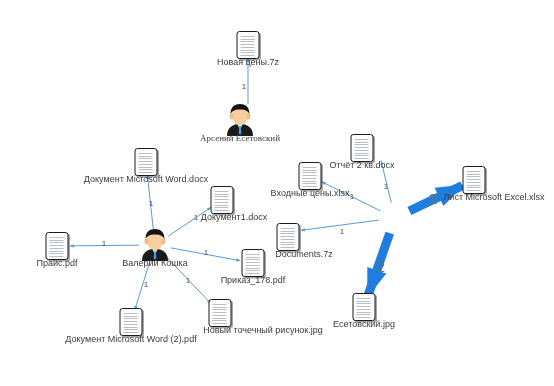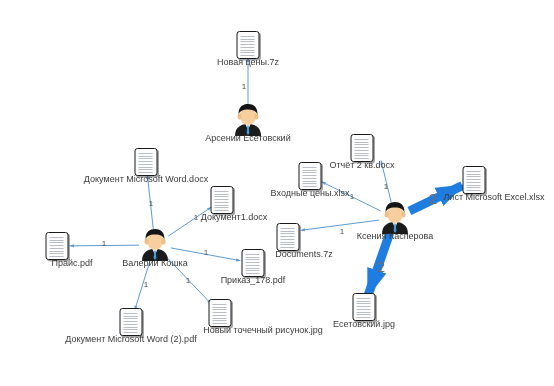--- a/index.html
+++ b/index.html
@@ -89,21 +89,21 @@
       <div class="doc-icon">
         <i style="top:4px"></i>
         <i style="top:6.7px"></i>
         <i style="top:9.4px"></i>
         <i style="top:12.100000000000001px"></i>
         <i style="top:14.8px"></i>
         <i style="top:17.5px"></i>
         <i style="top:20.200000000000003px"></i>
         <i style="top:22.900000000000002px"></i>
       </div>
-      <div class="node-label" style="margin-left:15px">Прайс.pdf</div>
+      <div class="node-label" style="margin-left:0px">Прайс.pdf</div>
     </div>
     <div class="node doc-node" style="left: 222px; top: 200px;">
       <div class="doc-icon">
         <i style="top:4px"></i>
         <i style="top:6.7px"></i>
         <i style="top:9.4px"></i>
         <i style="top:12.100000000000001px"></i>
         <i style="top:14.8px"></i>
         <i style="top:17.5px"></i>
         <i style="top:20.200000000000003px"></i>
@@ -208,21 +208,21 @@
         <i style="top:6.7px"></i>
         <i style="top:9.4px"></i>
         <i style="top:12.100000000000001px"></i>
         <i style="top:14.8px"></i>
         <i style="top:17.5px"></i>
         <i style="top:20.200000000000003px"></i>
         <i style="top:22.900000000000002px"></i>
       </div>
       <div class="node-label" style="margin-left:0px">Есетовский.jpg</div>
     </div>
-    <div class="node person-node" style="left: 248px; top: 120px;">
+    <div class="node person-node" style="left: 240px; top: 120px; font-family: Liberation Serif, serif;">
       <div class="person-icon"><svg width="34" height="34" viewBox="0 0 34 34">
           <path d="M4 33 C4 24 10 21 17 21 C24 21 30 24 30 33 Z" fill="#1b1b1b"></path>
           <path d="M14 20 L17 27 L20 20 Z" fill="#fdfdfd"></path>
           <path d="M16.3 22.5 L17.7 22.5 L18.4 30 L17 32 L15.6 30 Z" fill="#3c9ee0"></path>
           <ellipse cx="17" cy="13" rx="8.2" ry="9" fill="#f7cf9e"></ellipse>
           <ellipse cx="8.6" cy="13.4" rx="2.1" ry="3" fill="#f0bd86"></ellipse>
           <ellipse cx="25.4" cy="13.4" rx="2.1" ry="3" fill="#f0bd86"></ellipse>
           <path d="M7.6 11.5 C7.2 3.6 12 1 17 1 C22 1 26.8 3.6 26.4 11.5 C25.2 8.4 22.6 6.6 17 6.6 C11.4 6.6 8.8 8.4 7.6 11.5 Z" fill="#141414"></path>
         </svg></div>
       <div class="node-label">Арсений Есетовский</div>
@@ -232,25 +232,13 @@
           <path d="M4 33 C4 24 10 21 17 21 C24 21 30 24 30 33 Z" fill="#1b1b1b"></path>
           <path d="M14 20 L17 27 L20 20 Z" fill="#fdfdfd"></path>
           <path d="M16.3 22.5 L17.7 22.5 L18.4 30 L17 32 L15.6 30 Z" fill="#3c9ee0"></path>
           <ellipse cx="17" cy="13" rx="8.2" ry="9" fill="#f7cf9e"></ellipse>
           <ellipse cx="8.6" cy="13.4" rx="2.1" ry="3" fill="#f0bd86"></ellipse>
           <ellipse cx="25.4" cy="13.4" rx="2.1" ry="3" fill="#f0bd86"></ellipse>
           <path d="M7.6 11.5 C7.2 3.6 12 1 17 1 C22 1 26.8 3.6 26.4 11.5 C25.2 8.4 22.6 6.6 17 6.6 C11.4 6.6 8.8 8.4 7.6 11.5 Z" fill="#141414"></path>
         </svg></div>
       <div class="node-label">Валерий Кошка</div>
     </div>
-    <div class="node person-node" style="left: 395px; top: 218px;">
-      <div class="person-icon"><svg width="34" height="34" viewBox="0 0 34 34">
-          <path d="M4 33 C4 24 10 21 17 21 C24 21 30 24 30 33 Z" fill="#1b1b1b"></path>
-          <path d="M14 20 L17 27 L20 20 Z" fill="#fdfdfd"></path>
-          <path d="M16.3 22.5 L17.7 22.5 L18.4 30 L17 32 L15.6 30 Z" fill="#3c9ee0"></path>
-          <ellipse cx="17" cy="13" rx="8.2" ry="9" fill="#f7cf9e"></ellipse>
-          <ellipse cx="8.6" cy="13.4" rx="2.1" ry="3" fill="#f0bd86"></ellipse>
-          <ellipse cx="25.4" cy="13.4" rx="2.1" ry="3" fill="#f0bd86"></ellipse>
-          <path d="M7.6 11.5 C7.2 3.6 12 1 17 1 C22 1 26.8 3.6 26.4 11.5 C25.2 8.4 22.6 6.6 17 6.6 C11.4 6.6 8.8 8.4 7.6 11.5 Z" fill="#141414"></path>
-        </svg></div>
-      <div class="node-label">Ксения Касперова</div>
-    </div>
   </div>
 
 </body></html>

